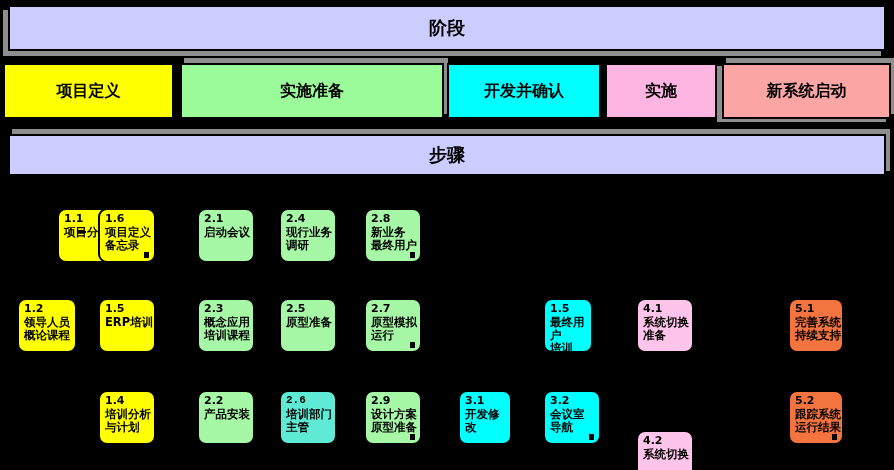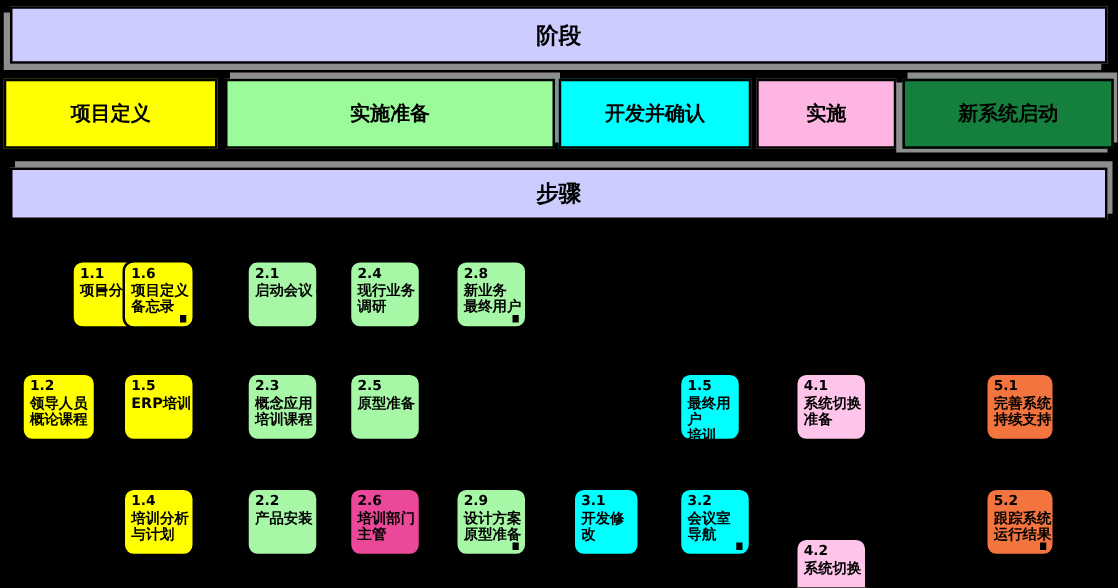--- a/index.html
+++ b/index.html
@@ -76,21 +76,21 @@
   </div>
   <div class="phase" id="phase-1" style="background: rgb(155, 251, 155);">
     <span>实施准备</span>
   </div>
   <div class="phase" id="phase-2" style="background: rgb(0, 255, 255);">
     <span>开发并确认</span>
   </div>
   <div class="phase" id="phase-3" style="background: rgb(255, 181, 226);">
     <span>实施</span>
   </div>
-  <div class="phase" id="phase-4" style="background: #15803d;">
+  <div class="phase" id="phase-4" style="background: #fca5a5;">
     <span>新系统启动</span>
   </div>
 
   <div class="step r1 cA" style="background: rgb(255, 255, 0); margin-left: 40px;">
     <div class="num">1.1</div>
     <div class="lbl">项目分析</div>
     <span class="notch"></span>
   </div>
   <div class="step r1 cB" style="background: rgb(255, 255, 0);">
     <div class="num">1.6</div>
@@ -125,20 +125,26 @@
   </div>
   <div class="step r2 cC" style="background: rgb(166, 247, 166);">
     <div class="num">2.3</div>
     <div class="lbl">概念应用
 培训课程</div>
   </div>
   <div class="step r2 cD" style="background: rgb(166, 247, 166);">
     <div class="num">2.5</div>
     <div class="lbl">原型准备</div>
   </div>
+  <div class="step r2 cE" style="background: rgb(166, 247, 166);">
+    <div class="num">2.7</div>
+    <div class="lbl">原型模拟
+运行</div>
+    <span class="notch"></span>
+  </div>
   <div class="step r2 cG w50" style="background: rgb(0, 255, 255);">
     <div class="num">1.5</div>
     <div class="lbl">最终用户
 培训</div>
   </div>
   <div class="step r2 cH" style="background: rgb(255, 196, 234);">
     <div class="num">4.1</div>
     <div class="lbl">系统切换
 准备</div>
   </div>
@@ -150,21 +156,21 @@
 
   <div class="step r3 cB" style="background: rgb(255, 255, 0);">
     <div class="num">1.4</div>
     <div class="lbl">培训分析
 与计划</div>
   </div>
   <div class="step r3 cC" style="background: rgb(166, 247, 166);">
     <div class="num">2.2</div>
     <div class="lbl">产品安装</div>
   </div>
-  <div class="step r3 cD" style="background: #ec4899;">
+  <div class="step r3 cD" style="background: #5eead4; font-family: Liberation Mono, monospace;">
     <div class="num">2.6</div>
     <div class="lbl">培训部门
 主管</div>
   </div>
   <div class="step r3 cE" style="background: rgb(166, 247, 166);">
     <div class="num">2.9</div>
     <div class="lbl">设计方案
 原型准备</div>
     <span class="notch"></span>
   </div>

